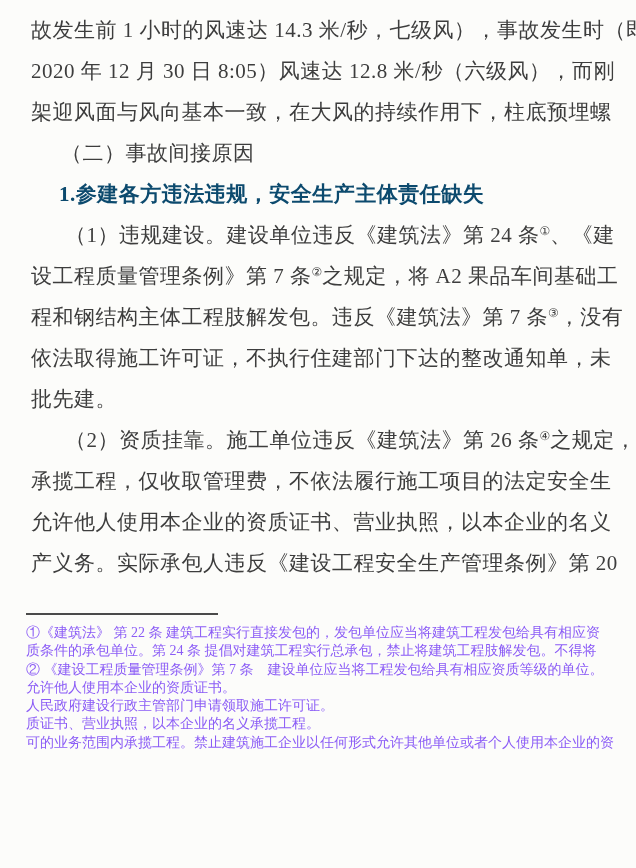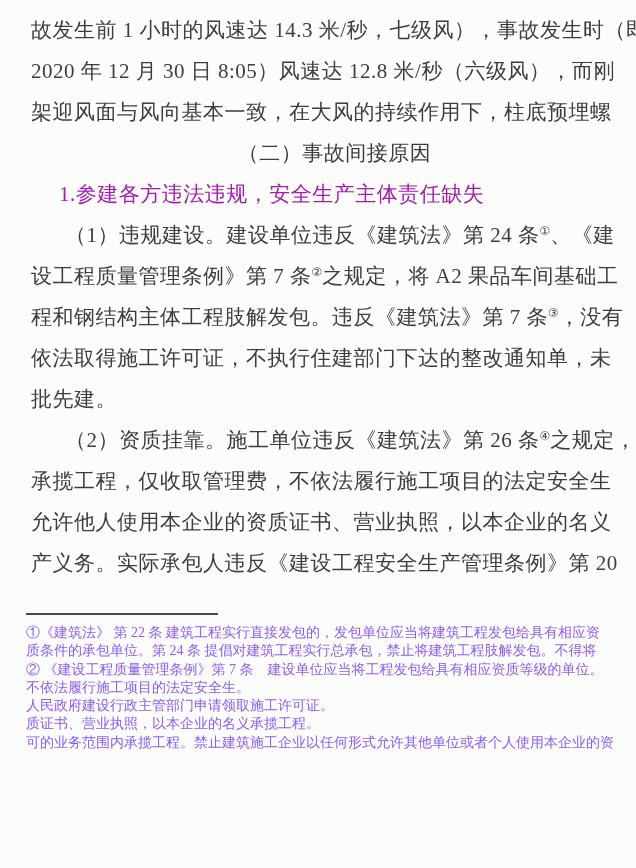--- a/index.html
+++ b/index.html
@@ -28,26 +28,26 @@
     height: 41px;
     line-height: 41px;
     font-size: 21px;
     letter-spacing: 0.5px;
     white-space: nowrap;
     color: #3d3d3d;
   }
 
   .line.para-start { text-indent: 34px; }
 
-  .line.subheading { text-indent: 30px; text-align: center; }
+  .line.subheading { text-indent: 30px; }
 
   .line.num-heading {
     text-indent: 28px;
-    font-weight: normal;
-    color: #a21caf;
+    font-weight: bold;
+    color: #0c4a6e;
   }
 
   .line sup {
     font-size: 12px;
     line-height: 0;
     vertical-align: 7px;
     letter-spacing: 0;
   }
 
   
@@ -89,19 +89,19 @@
       <div class="line body">承揽工程，仅收取管理费，不依法履行施工项目的法定安全生</div>
       <div class="line body">允许他人使用本企业的资质证书、营业执照，以本企业的名义</div>
       <div class="line body">产义务。实际承包人违反《建设工程安全生产管理条例》第 20</div>
     </div>
   <div class="footnotes">
     <div class="fn-sep"></div>
     <div id="footnote-lines">
         <div class="fn-line">①《建筑法》 第 22 条 建筑工程实行直接发包的，发包单位应当将建筑工程发包给具有相应资</div>
         <div class="fn-line">质条件的承包单位。第 24 条 提倡对建筑工程实行总承包，禁止将建筑工程肢解发包。不得将</div>
         <div class="fn-line">② 《建设工程质量管理条例》第 7 条　建设单位应当将工程发包给具有相应资质等级的单位。</div>
-        <div class="fn-line">不依法履行施工项目的法定安全生。</div>
+        <div class="fn-line">允许他人使用本企业的资质证书。</div>
         <div class="fn-line">人民政府建设行政主管部门申请领取施工许可证。</div>
         <div class="fn-line">质证书、营业执照，以本企业的名义承揽工程。</div>
         <div class="fn-line">可的业务范围内承揽工程。禁止建筑施工企业以任何形式允许其他单位或者个人使用本企业的资</div>
       </div>
   </div>
 </div>
 
 </body></html>

